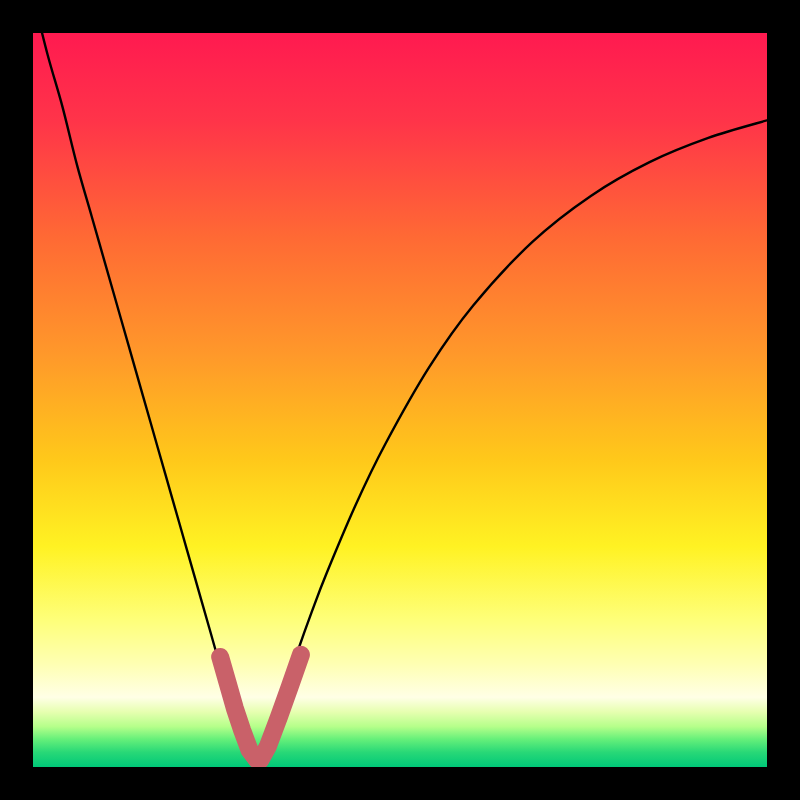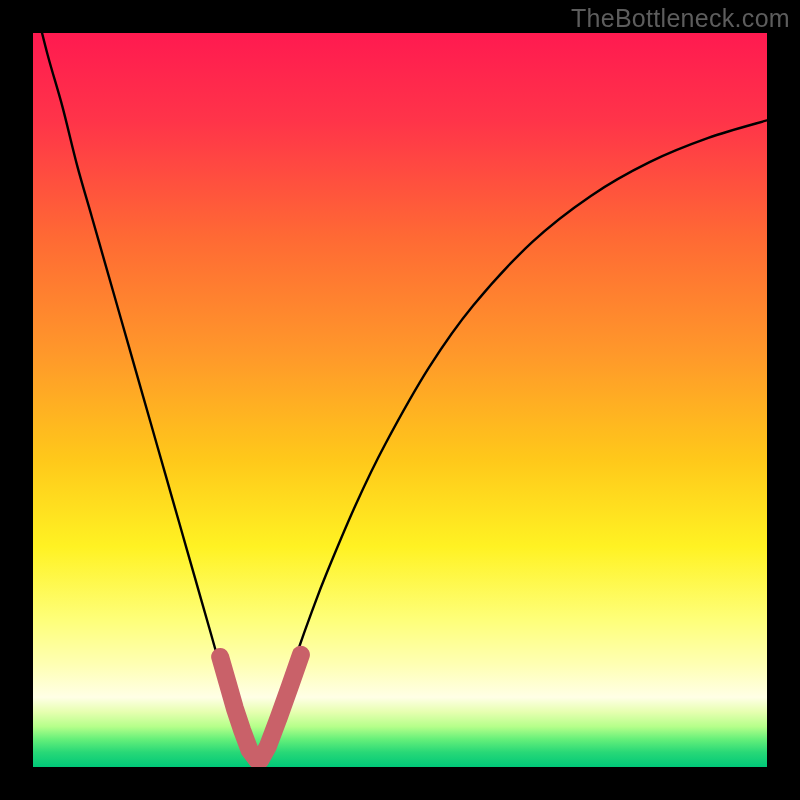--- a/index.html
+++ b/index.html
@@ -34,21 +34,20 @@
     color: #5d5d5d;
     letter-spacing: 0.3px;
   }
   svg { display: block; }
 </style>
 </head>
 <body>
 
 <div class="stage">
 
-  <div class="watermark">TheBottleneck.com</div>
 
   <div class="plot">
     <svg id="chart-svg" width="734" height="734" viewBox="0 0 734 734" preserveAspectRatio="none">
       <defs>
         <linearGradient id="bg-grad" x1="0" y1="0" x2="0" y2="1">
             <stop offset="0%" stop-color="#ff1a50"></stop>
             <stop offset="12%" stop-color="#ff3449"></stop>
             <stop offset="28.000000000000004%" stop-color="#ff6a34"></stop>
             <stop offset="44%" stop-color="#ff992a"></stop>
             <stop offset="57.99999999999999%" stop-color="#ffc81a"></stop>

